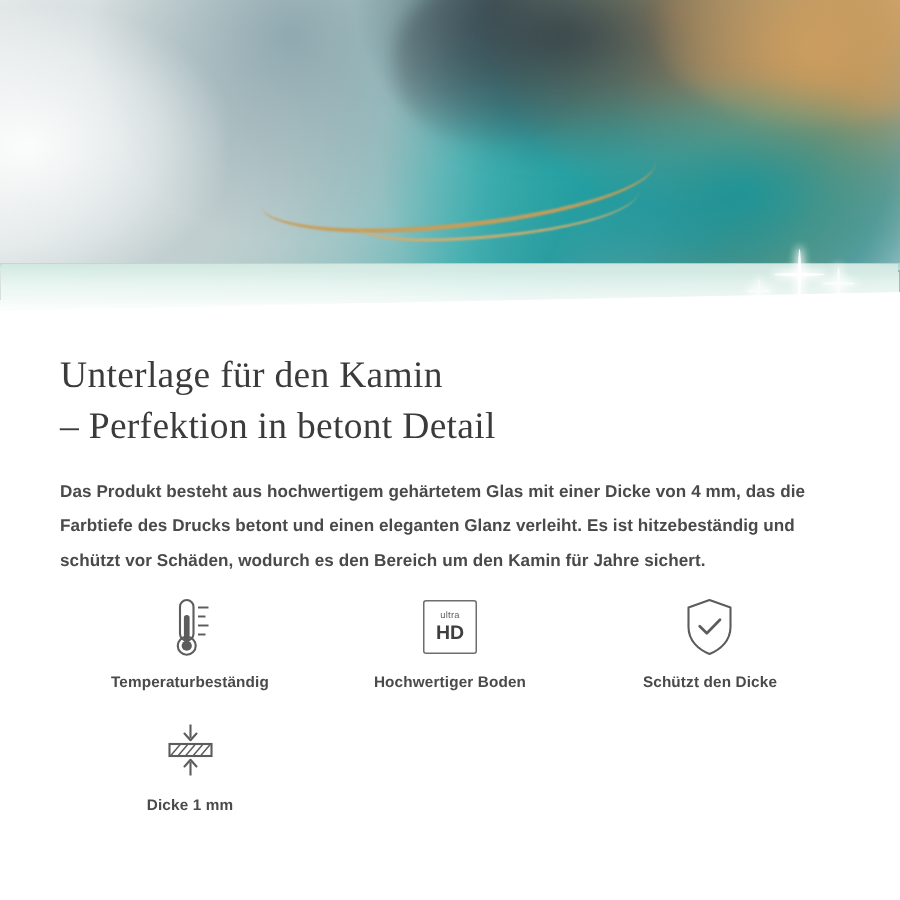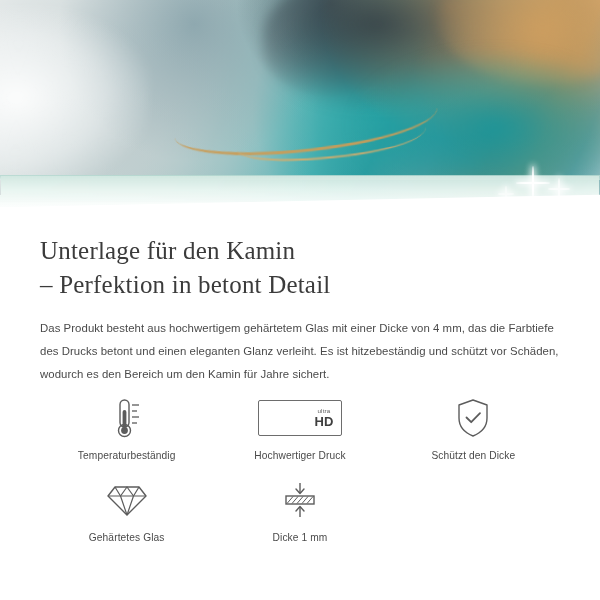--- a/index.html
+++ b/index.html
@@ -188,20 +188,21 @@
     letter-spacing: 0.2px;
   }
   .headline .line2 { display: block; }
   .body-copy {
     margin: 16px 40px 0 40px;
     width: 520px;
     font-size: 11.4px;
     line-height: 2.0;
     color: #4a4a4a;
     letter-spacing: 0.05px;
+    font-weight: bold;
   }
 
   
   .features {
     position: absolute;
     left: 40px;
     top: 395px;
     width: 520px;
     display: grid;
     grid-template-columns: repeat(3, 1fr);
@@ -218,32 +219,32 @@
     display: flex;
     align-items: center;
     justify-content: center;
   }
   .feature-label {
     margin-top: 9px;
     font-size: 10.2px;
     color: #4a4a4a;
     text-align: center;
     letter-spacing: 0.1px;
+    font-weight: bold;
   }
   .ultrahd {
     width: 34px;
     height: 34px;
     border: 1.4px solid #6d6d6d;
     border-radius: 2px;
     display: flex;
     flex-direction: column;
     align-items: center;
     justify-content: center;
     line-height: 1;
-    padding-left: 48px;
   }
   .ultrahd .u1 { font-size: 6.2px; color: #5c5c5c; letter-spacing: .2px; }
   .ultrahd .u2 { font-size: 13px; font-weight: bold; color: #3f3f3f; margin-top: 1px; }
 </style>
 </head>
 <body>
 
 <div class="page">
 
   <div class="hero">
@@ -289,45 +290,33 @@
       <div class="feature-label">Temperaturbeständig</div>
     </div>
 
     <div class="feature">
       <div class="feature-icon">
         <div class="ultrahd">
           <span class="u1">ultra</span>
           <span class="u2">HD</span>
         </div>
       </div>
-      <div class="feature-label">Hochwertiger Druck</div>
+      <div class="feature-label">Hochwertiger Boden</div>
     </div>
 
     <div class="feature">
       <div class="feature-icon">
         <svg width="38" height="42" viewBox="0 0 38 42" fill="none" xmlns="http://www.w3.org/2000/svg">
           <path d="M19 3 L33 8 V21 C33 30 26.5 36 19 39 C11.5 36 5 30 5 21 V8 Z" stroke="#5c5c5c" stroke-width="1.4" stroke-linejoin="round"></path>
           <path d="M12.5 20.5 L17.2 25.2 L26 16.2" stroke="#5c5c5c" stroke-width="1.8" stroke-linecap="round" stroke-linejoin="round"></path>
         </svg>
       </div>
       <div class="feature-label">Schützt den Dicke</div>
     </div>
 
-    <div class="feature">
-      <div class="feature-icon">
-        <svg width="44" height="38" viewBox="0 0 44 38" fill="none" xmlns="http://www.w3.org/2000/svg">
-          <path d="M10 6 H34 L41 15 L22 34 L3 15 Z" stroke="#5c5c5c" stroke-width="1.4" stroke-linejoin="round"></path>
-          <path d="M3 15 H41" stroke="#5c5c5c" stroke-width="1.2"></path>
-          <path d="M10 6 L15.5 15 L22 34" stroke="#5c5c5c" stroke-width="1.2" stroke-linejoin="round"></path>
-          <path d="M34 6 L28.5 15 L22 34" stroke="#5c5c5c" stroke-width="1.2" stroke-linejoin="round"></path>
-          <path d="M15.5 15 L22 6 L28.5 15" stroke="#5c5c5c" stroke-width="1.2" stroke-linejoin="round"></path>
-        </svg>
-      </div>
-      <div class="feature-label">Gehärtetes Glas</div>
-    </div>
 
 
     <div class="feature">
       <div class="feature-icon">
         <svg width="40" height="40" viewBox="0 0 40 40" fill="none" xmlns="http://www.w3.org/2000/svg">
           <line x1="20" y1="3" x2="20" y2="12" stroke="#5c5c5c" stroke-width="1.4"></line>
           <path d="M16 9 L20 13.5 L24 9" stroke="#5c5c5c" stroke-width="1.4" stroke-linecap="round" stroke-linejoin="round"></path>
           <rect x="6" y="16" width="28" height="8" stroke="#5c5c5c" stroke-width="1.4"></rect>
           <line x1="7" y1="23.5" x2="13" y2="16.5" stroke="#5c5c5c" stroke-width="1"></line>
           <line x1="12" y1="23.5" x2="18" y2="16.5" stroke="#5c5c5c" stroke-width="1"></line>

